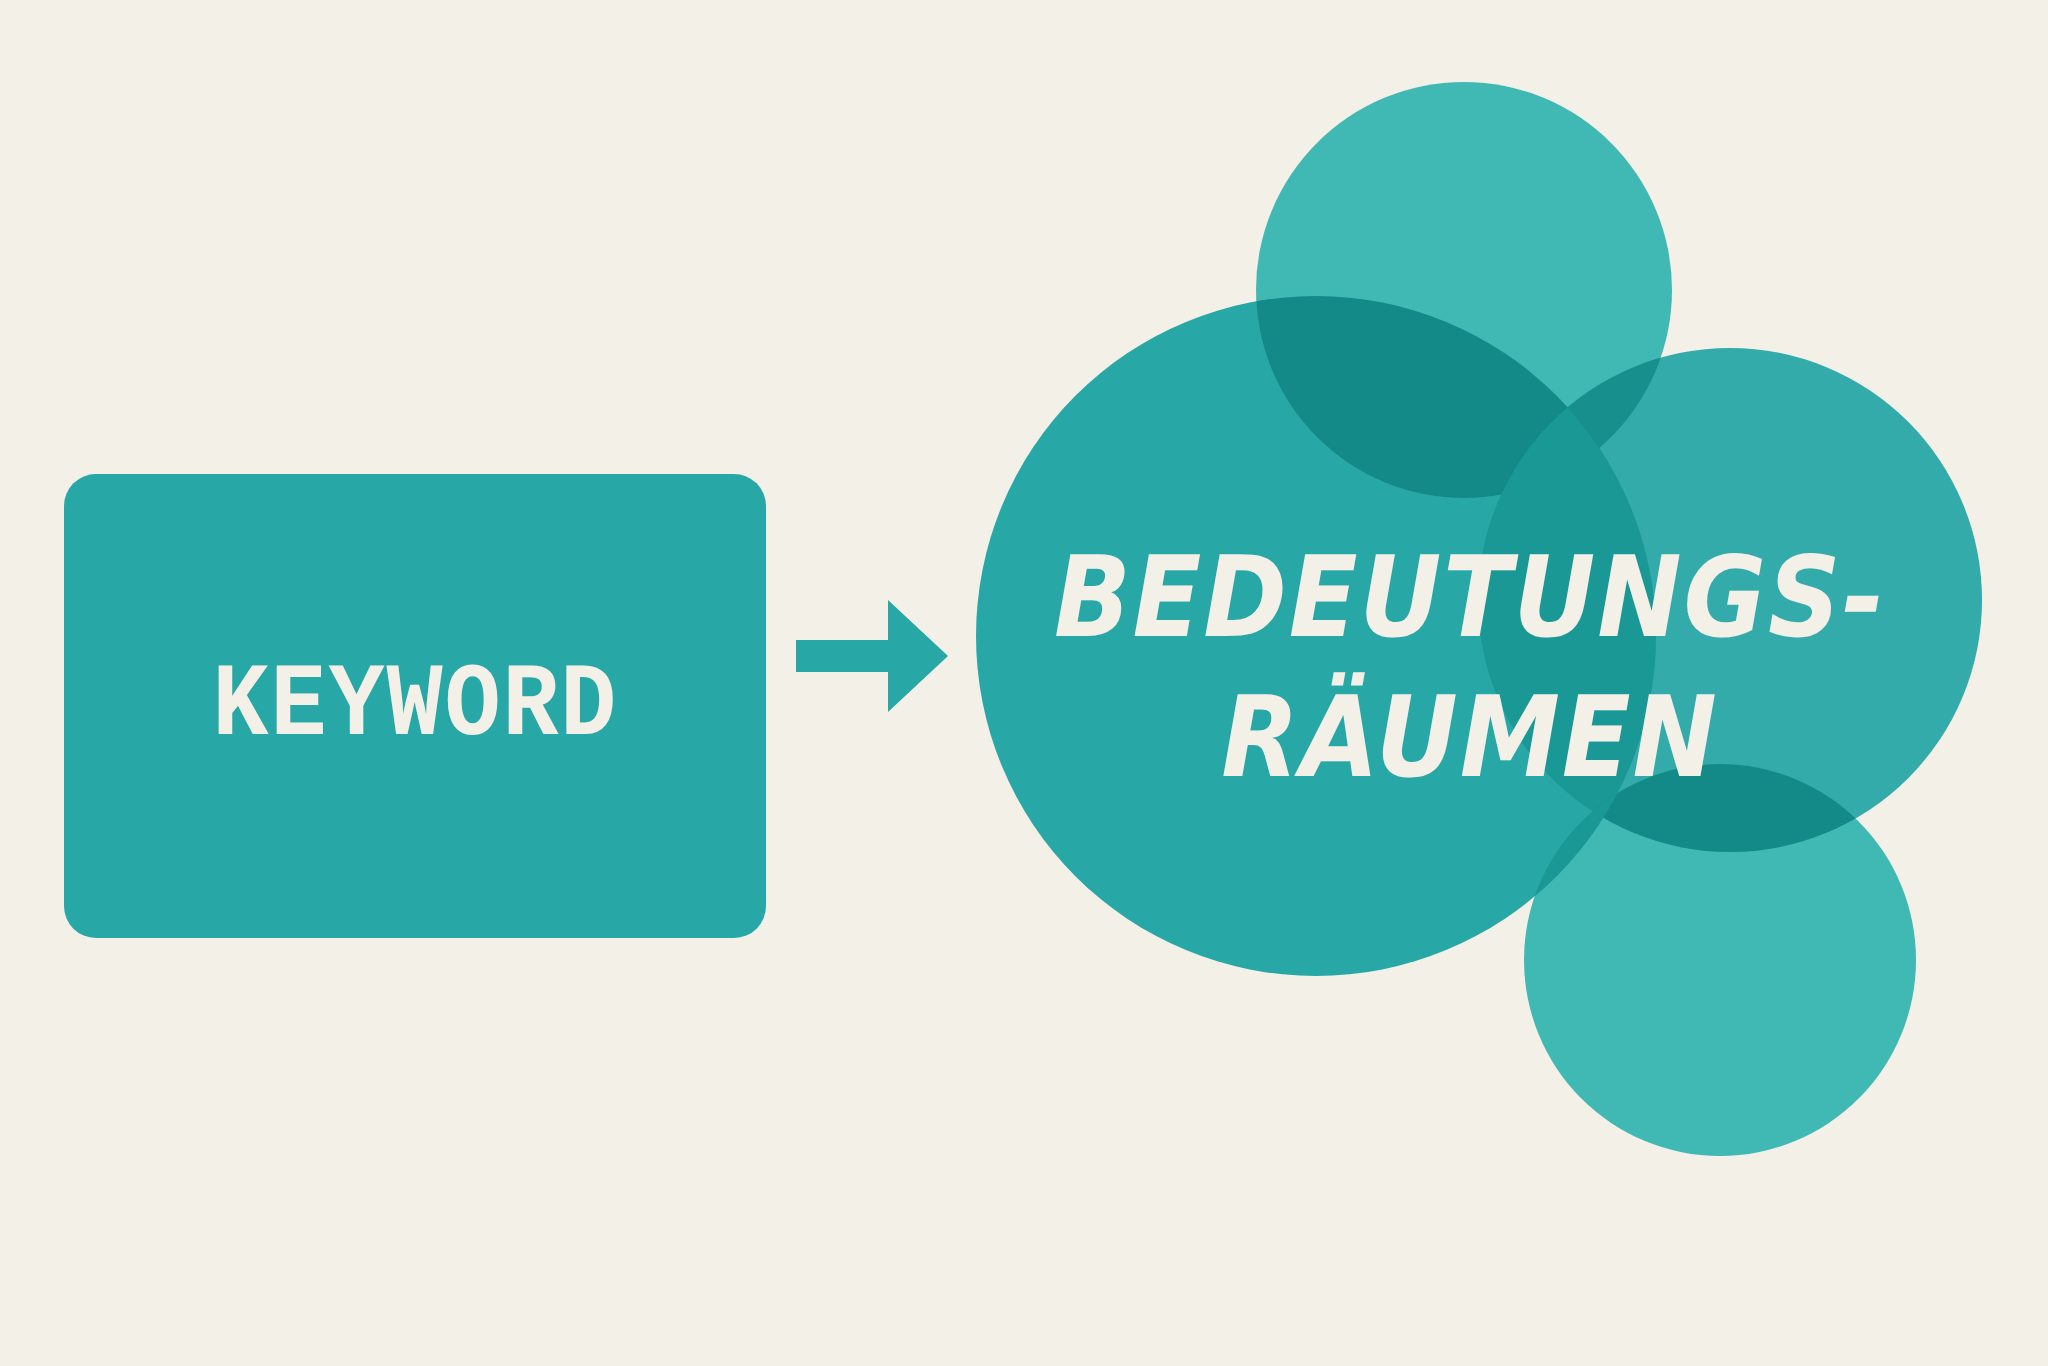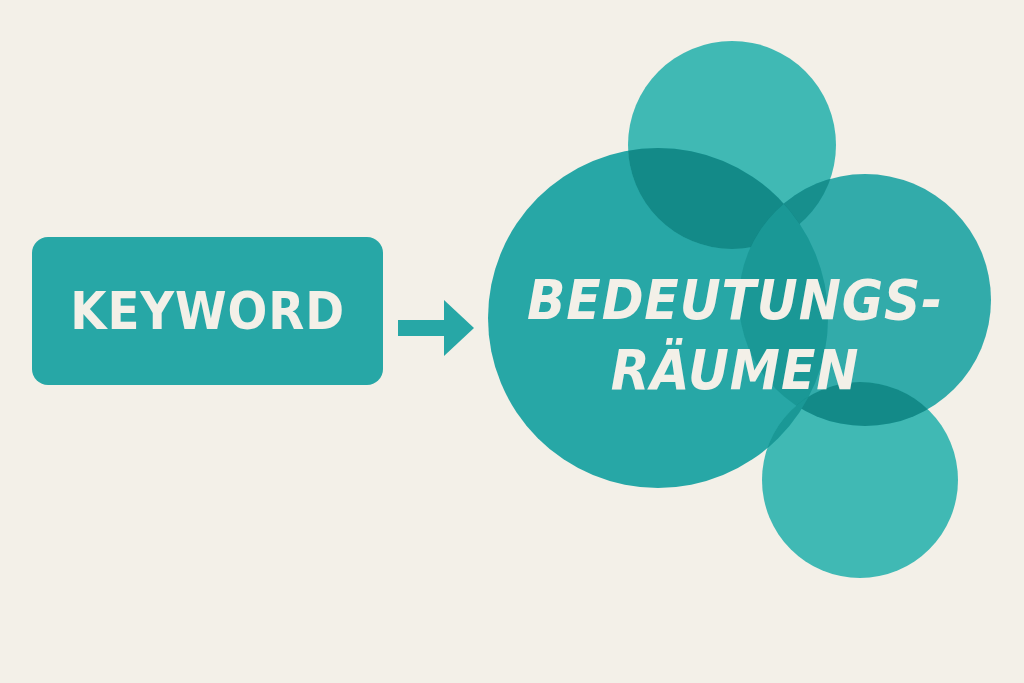--- a/index.html
+++ b/index.html
@@ -3,23 +3,23 @@
 <meta charset="utf-8">
 <style>
   html, body { margin:0; padding:0; }
   body {
     width:1024px; height:683px; overflow:hidden;
     background:#f3f0e8;
     position:relative;
     font-family:"DejaVu Sans", sans-serif;
   }
   .box {
-    position:absolute; left:32px; top:237px; width:351px; height:148px;
+    position:absolute; left:32px; top:237px; width:351px; height:232px;
     border-radius:16px; background:#27a7a6;
-    display:flex; align-items:center; justify-content:center;
+    display:flex; align-items:center; justify-content:center;font-family:Liberation Mono, monospace;
   }
   .box span {
     color:#f3f0e8; font-weight:bold; font-size:52px; letter-spacing:1px;
     transform:scaleX(0.9);
   }
   .arrow { position:absolute; left:398px; top:300px; width:76px; height:56px; }
   .label {
     position:absolute; left:500px; top:265px; width:470px; text-align:center;
     color:#f3f0e8; font-weight:bold; font-size:56px; line-height:70px;
     letter-spacing:1px;

